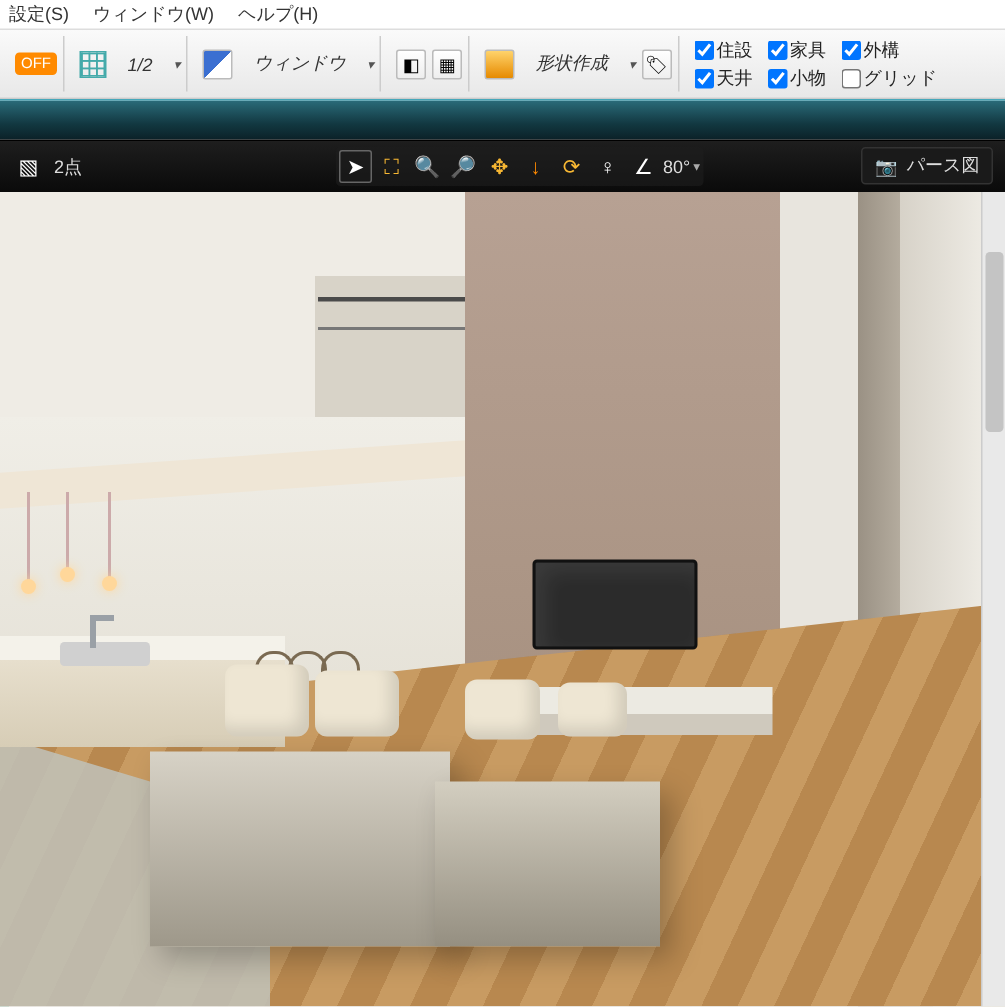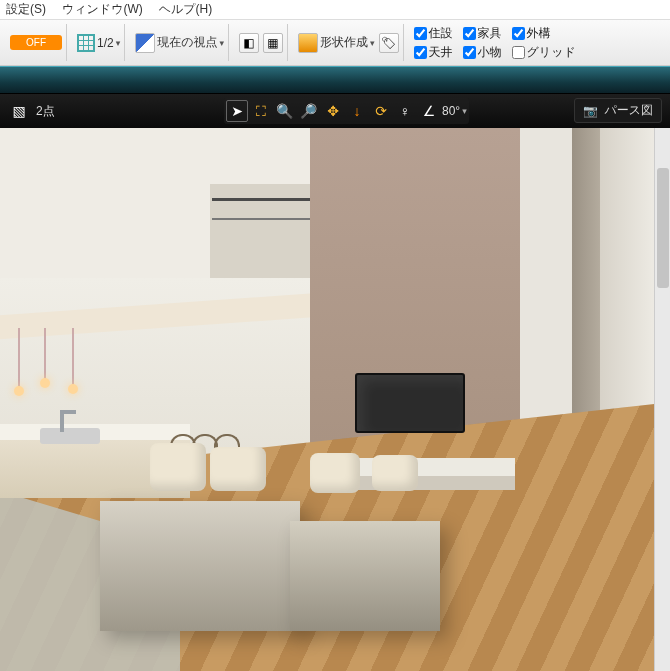--- a/index.html
+++ b/index.html
@@ -27,38 +27,38 @@
     border-bottom: 1px solid #ccc;
     display: flex;
     align-items: center;
     padding: 4px 6px;
     gap: 6px;
   }
   .tbgroup { display: flex; align-items: center; gap: 4px; padding: 0 4px; border-right: 1px solid #ccc; height: 100%; }
   .tbgroup:last-child { border-right: none; }
   .badge-off {
     background: #ff8a00; color: #fff; font-size: 10px;
-    padding: 2px 16px; border-radius: 3px;
+    padding: 2px 4px; border-radius: 3px;
     cursor: pointer;
   }
   .tblabel { color: #333; }
   .grid-icon {
     width: 18px; height: 18px;
     background-image: linear-gradient(#4aa 1px, transparent 1px), linear-gradient(90deg,#4aa 1px, transparent 1px);
     background-size: 5px 5px;
     border: 1px solid #4aa;
   }
   .mini-icon {
     width: 20px; height: 20px;
     border: 1px solid #bbb;
     background: linear-gradient(#fff,#eee);
     border-radius: 2px;
     display: inline-flex; align-items: center; justify-content: center;
   }
-  .dd { display: flex; align-items: center; gap: 2px; cursor: pointer; }
+  .dd { display: flex; align-items: center; gap: 14px; cursor: pointer; font-style: italic; }
   .dd::after { content:"▾"; font-size: 9px; color:#555; }
   .chk { display: flex; align-items: center; gap: 2px; color: #222; font-size: 12px; }
   .chk-grid { display: grid; grid-template-columns: repeat(3, auto); gap: 2px 10px; }
   input[type=checkbox]{ width:13px; height:13px; }
 
   .darkbar {
     height: 28px;
     background: linear-gradient(#2a6b79,#123841 60%,#0b2128);
     border-top: 1px solid #46a7b9;
     border-bottom: 1px solid #000;
@@ -219,21 +219,21 @@
   </div>
   <div class="tbgroup">
     <span class="dd">
       <span class="grid-icon"></span>
       <span class="tblabel">1/2</span>
     </span>
   </div>
   <div class="tbgroup">
     <span class="dd">
       <span class="mini-icon" style="background:linear-gradient(135deg,#3b6fd1 50%,#fff 50%);"></span>
-      <span class="tblabel">現在の視点</span>
+      <span class="tblabel">ウィンドウ</span>
     </span>
   </div>
   <div class="tbgroup">
     <span class="mini-icon">◧</span>
     <span class="mini-icon">▦</span>
   </div>
   <div class="tbgroup">
     <span class="dd">
       <span class="mini-icon" style="background:linear-gradient(#ffd36b,#e68a00);"></span>
       <span class="tblabel">形状作成</span>

